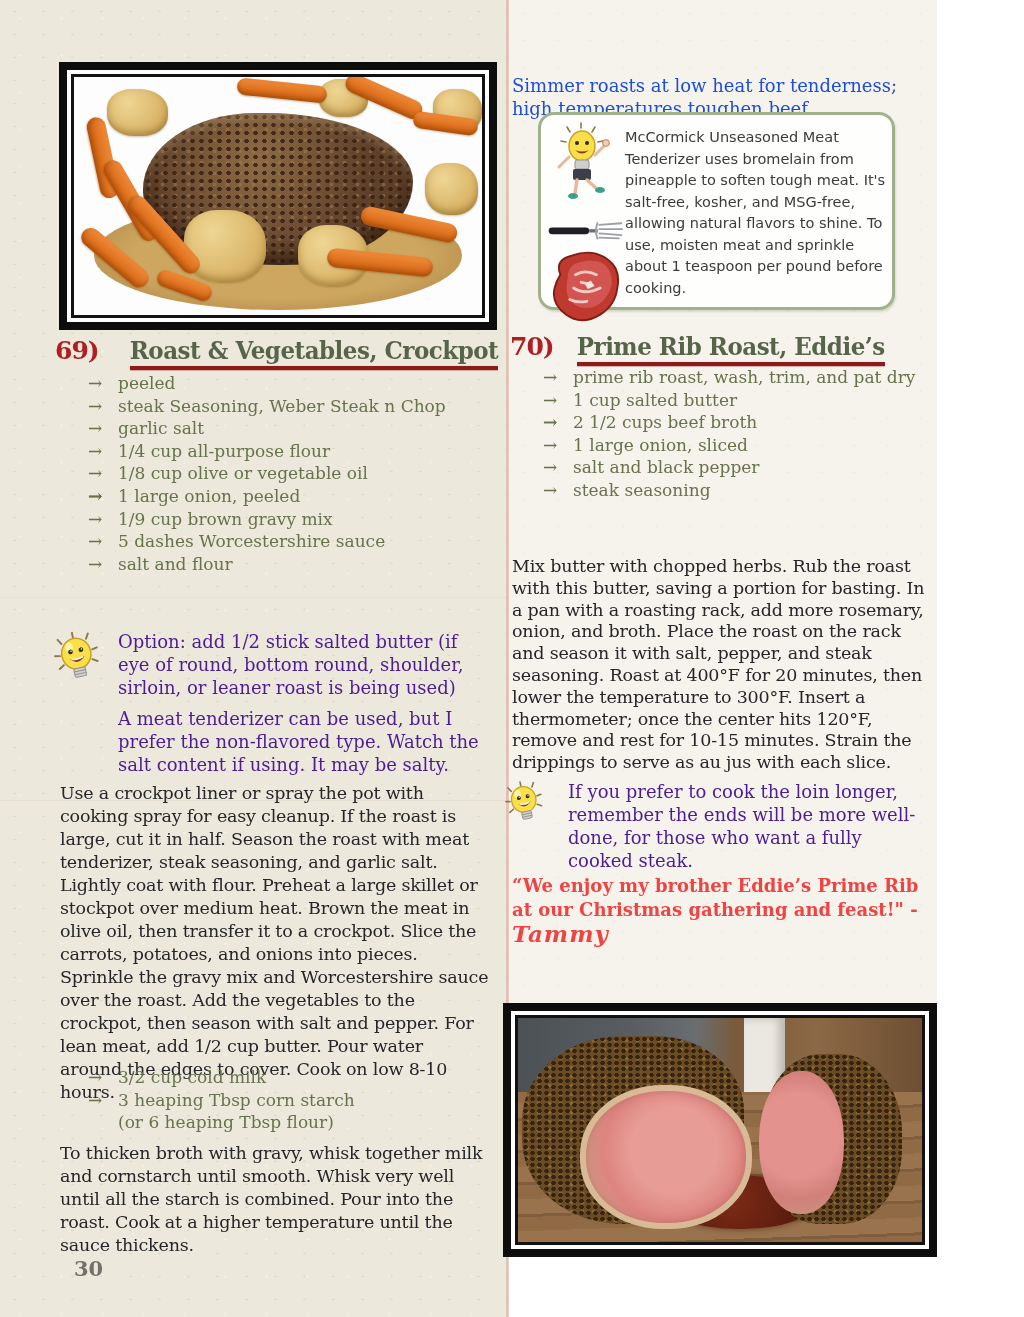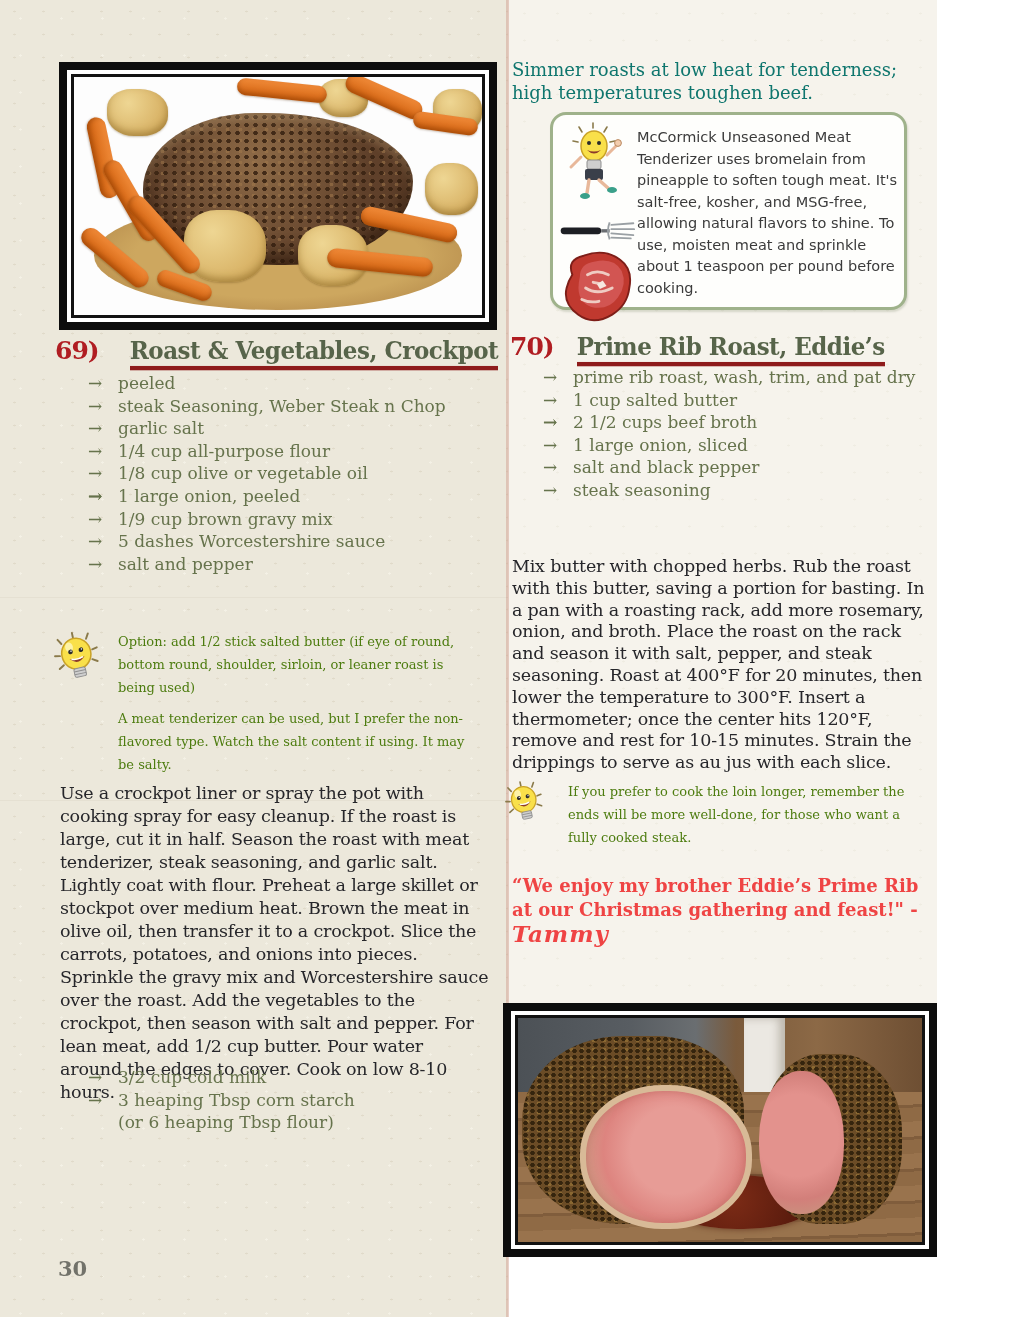--- a/index.html
+++ b/index.html
@@ -23,23 +23,23 @@
   .recipe-num{font-weight:bold;font-size:25px;color:#b01d22;letter-spacing:-1px;}
   .recipe-title{font-weight:bold;font-size:23px;color:#57644a;letter-spacing:-0.5px;
     border-bottom:4px solid #8e1b1b;padding-bottom:1px;transform:scaleY(1.08);display:inline-block;}
 
   
   .ing-list{position:absolute;list-style:none;margin:0;padding:0;color:#66734c;font-size:17px;line-height:22.6px;}
   .ing-list li{position:relative;padding-left:30px;white-space:pre-line;}
   .arrow{position:absolute;left:0;top:0;color:#66734c;font-style:italic;}
 
   .body-text{position:absolute;color:#26262a;font-size:17.5px;line-height:23px;letter-spacing:-0.2px;}
-  .tip-text{position:absolute;color:#4d7c0f;font-size:13px;line-height:23px;}
-  .intro-text{position:absolute;color:#0f766e;font-size:18px;line-height:23px;}
-  .page-num{position:absolute;color:#72726a;font-size:21px;font-weight:bold;}
+  .tip-text{position:absolute;color:#4c1d95;font-size:18px;line-height:23px;}
+  .intro-text{position:absolute;color:#1d4ed8;font-size:18px;line-height:23px;margin-top:16px;}
+  .page-num{position:absolute;color:#72726a;font-size:21px;font-weight:bold;margin-left:16px;}
 
   
   .fact-box{position:absolute;box-sizing:border-box;background:#fefefc;border:3px solid #9fb28b;border-radius:16px;
     box-shadow:1px 2px 2px rgba(120,130,100,.25);}
   .fact-text{position:absolute;left:84px;top:12px;width:262px;color:#3b3b3b;
     font-family:"DejaVu Sans","Liberation Sans",sans-serif;font-size:14.5px;line-height:21.5px;}
   .fact-icons{position:absolute;left:6px;top:6px;width:76px;height:182px;}
 
   
   .quote{position:absolute;color:#ef4444;font-size:18px;font-weight:bold;line-height:24px;}
@@ -127,21 +127,21 @@
     <li><span class="arrow">→</span><span>peeled</span></li>
     <li><span class="arrow">→</span><span>steak Seasoning, Weber Steak n Chop</span></li>
     <li><span class="arrow">→</span><span>garlic salt</span></li>
     <li><span class="arrow">→</span><span>1/4 cup all-purpose flour</span></li>
     <li><span class="arrow">→</span><span>1/8 cup olive or vegetable oil</span></li>
     <li><span class="arrow">→</span></li>
     <li><span class="arrow">→</span></li>
     <li><span class="arrow">→</span><span>1 large onion, peeled</span></li>
     <li><span class="arrow">→</span><span>1/9 cup brown gravy mix</span></li>
     <li><span class="arrow">→</span><span>5 dashes Worcestershire sauce</span></li>
-    <li><span class="arrow">→</span><span>salt and pepper</span></li>
+    <li><span class="arrow">→</span><span>salt and flour</span></li>
   </ul>
 
   <svg style="position:absolute;left:48px;top:628px;" width="62" height="62" viewBox="0 0 64 64">
     <g transform="rotate(-12 32 30)">
       <g stroke="#8a7a4a" stroke-width="2" stroke-linecap="round">
         <line x1="30" y1="4" x2="30" y2="9"></line>
           <line x1="14" y1="8" x2="17" y2="13"></line>
           <line x1="46" y1="8" x2="43" y2="13"></line>
         <line x1="8" y1="24" x2="13" y2="25"></line>
           <line x1="52" y1="24" x2="47" y2="25"></line>
@@ -165,26 +165,27 @@
   <div class="tip-text" style="left:118px;top:707px;width:362px;">A meat tenderizer can be used, but I prefer the non-flavored type. Watch the salt content if using.  It may be salty.</div>
 
   <div class="body-text" style="left:60px;top:782px;width:430px;">Use a crockpot liner or spray the pot with cooking spray for easy cleanup. If the roast is large, cut it in half. Season the roast with meat tenderizer, steak seasoning, and garlic salt. Lightly coat with flour. Preheat a large skillet or stockpot over medium heat. Brown the meat in olive oil, then transfer it to a crockpot. Slice the carrots, potatoes, and onions into pieces. Sprinkle the gravy mix and Worcestershire sauce over the roast. Add the vegetables to the crockpot, then season with salt and pepper. For lean meat, add 1/2 cup butter. Pour water around the edges to cover. Cook on low 8-10 hours.</div>
 
   <ul class="ing-list" style="left:88px;top:1066px;width:400px;">
     <li><span class="arrow">→</span><span>3/2 cup cold milk</span></li>
     <li><span class="arrow">→</span><span>3 heaping Tbsp corn starch
 (or 6 heaping Tbsp flour)</span></li>
   </ul>
 
+  <div class="body-text" style="left:60px;top:1142px;width:432px;">To thicken broth with gravy, whisk together milk and cornstarch until smooth. Whisk very well until all the starch is combined. Pour into the roast. Cook at a higher temperature until the sauce thickens.</div>
 
   <div class="page-num" style="left:58px;top:1256px;">30</div>
 
   <div class="intro-text" style="left:512px;top:58px;width:408px;">Simmer roasts at low heat for tenderness; high temperatures toughen beef.</div>
 
-  <div class="fact-box" style="left:538px;top:112px;width:357px;height:198px;margin-left:12px;">
+  <div class="fact-box" style="left:538px;top:112px;width:357px;height:198px;">
     <div class="fact-icons">
       <svg width="76" height="100" viewBox="0 0 76 100">
         <g stroke="#8a7a4a" stroke-width="1.6" stroke-linecap="round">
           <line x1="34" y1="2" x2="34" y2="7"></line>
             <line x1="20" y1="6" x2="23" y2="11"></line>
             <line x1="48" y1="6" x2="45" y2="11"></line>
           <line x1="14" y1="20" x2="19" y2="21"></line>
             <line x1="56" y1="20" x2="51" y2="21"></line>
         </g>
         <ellipse cx="35" cy="25" rx="13" ry="15" fill="#f9e04a" stroke="#c9a227" stroke-width="1.5"></ellipse>

